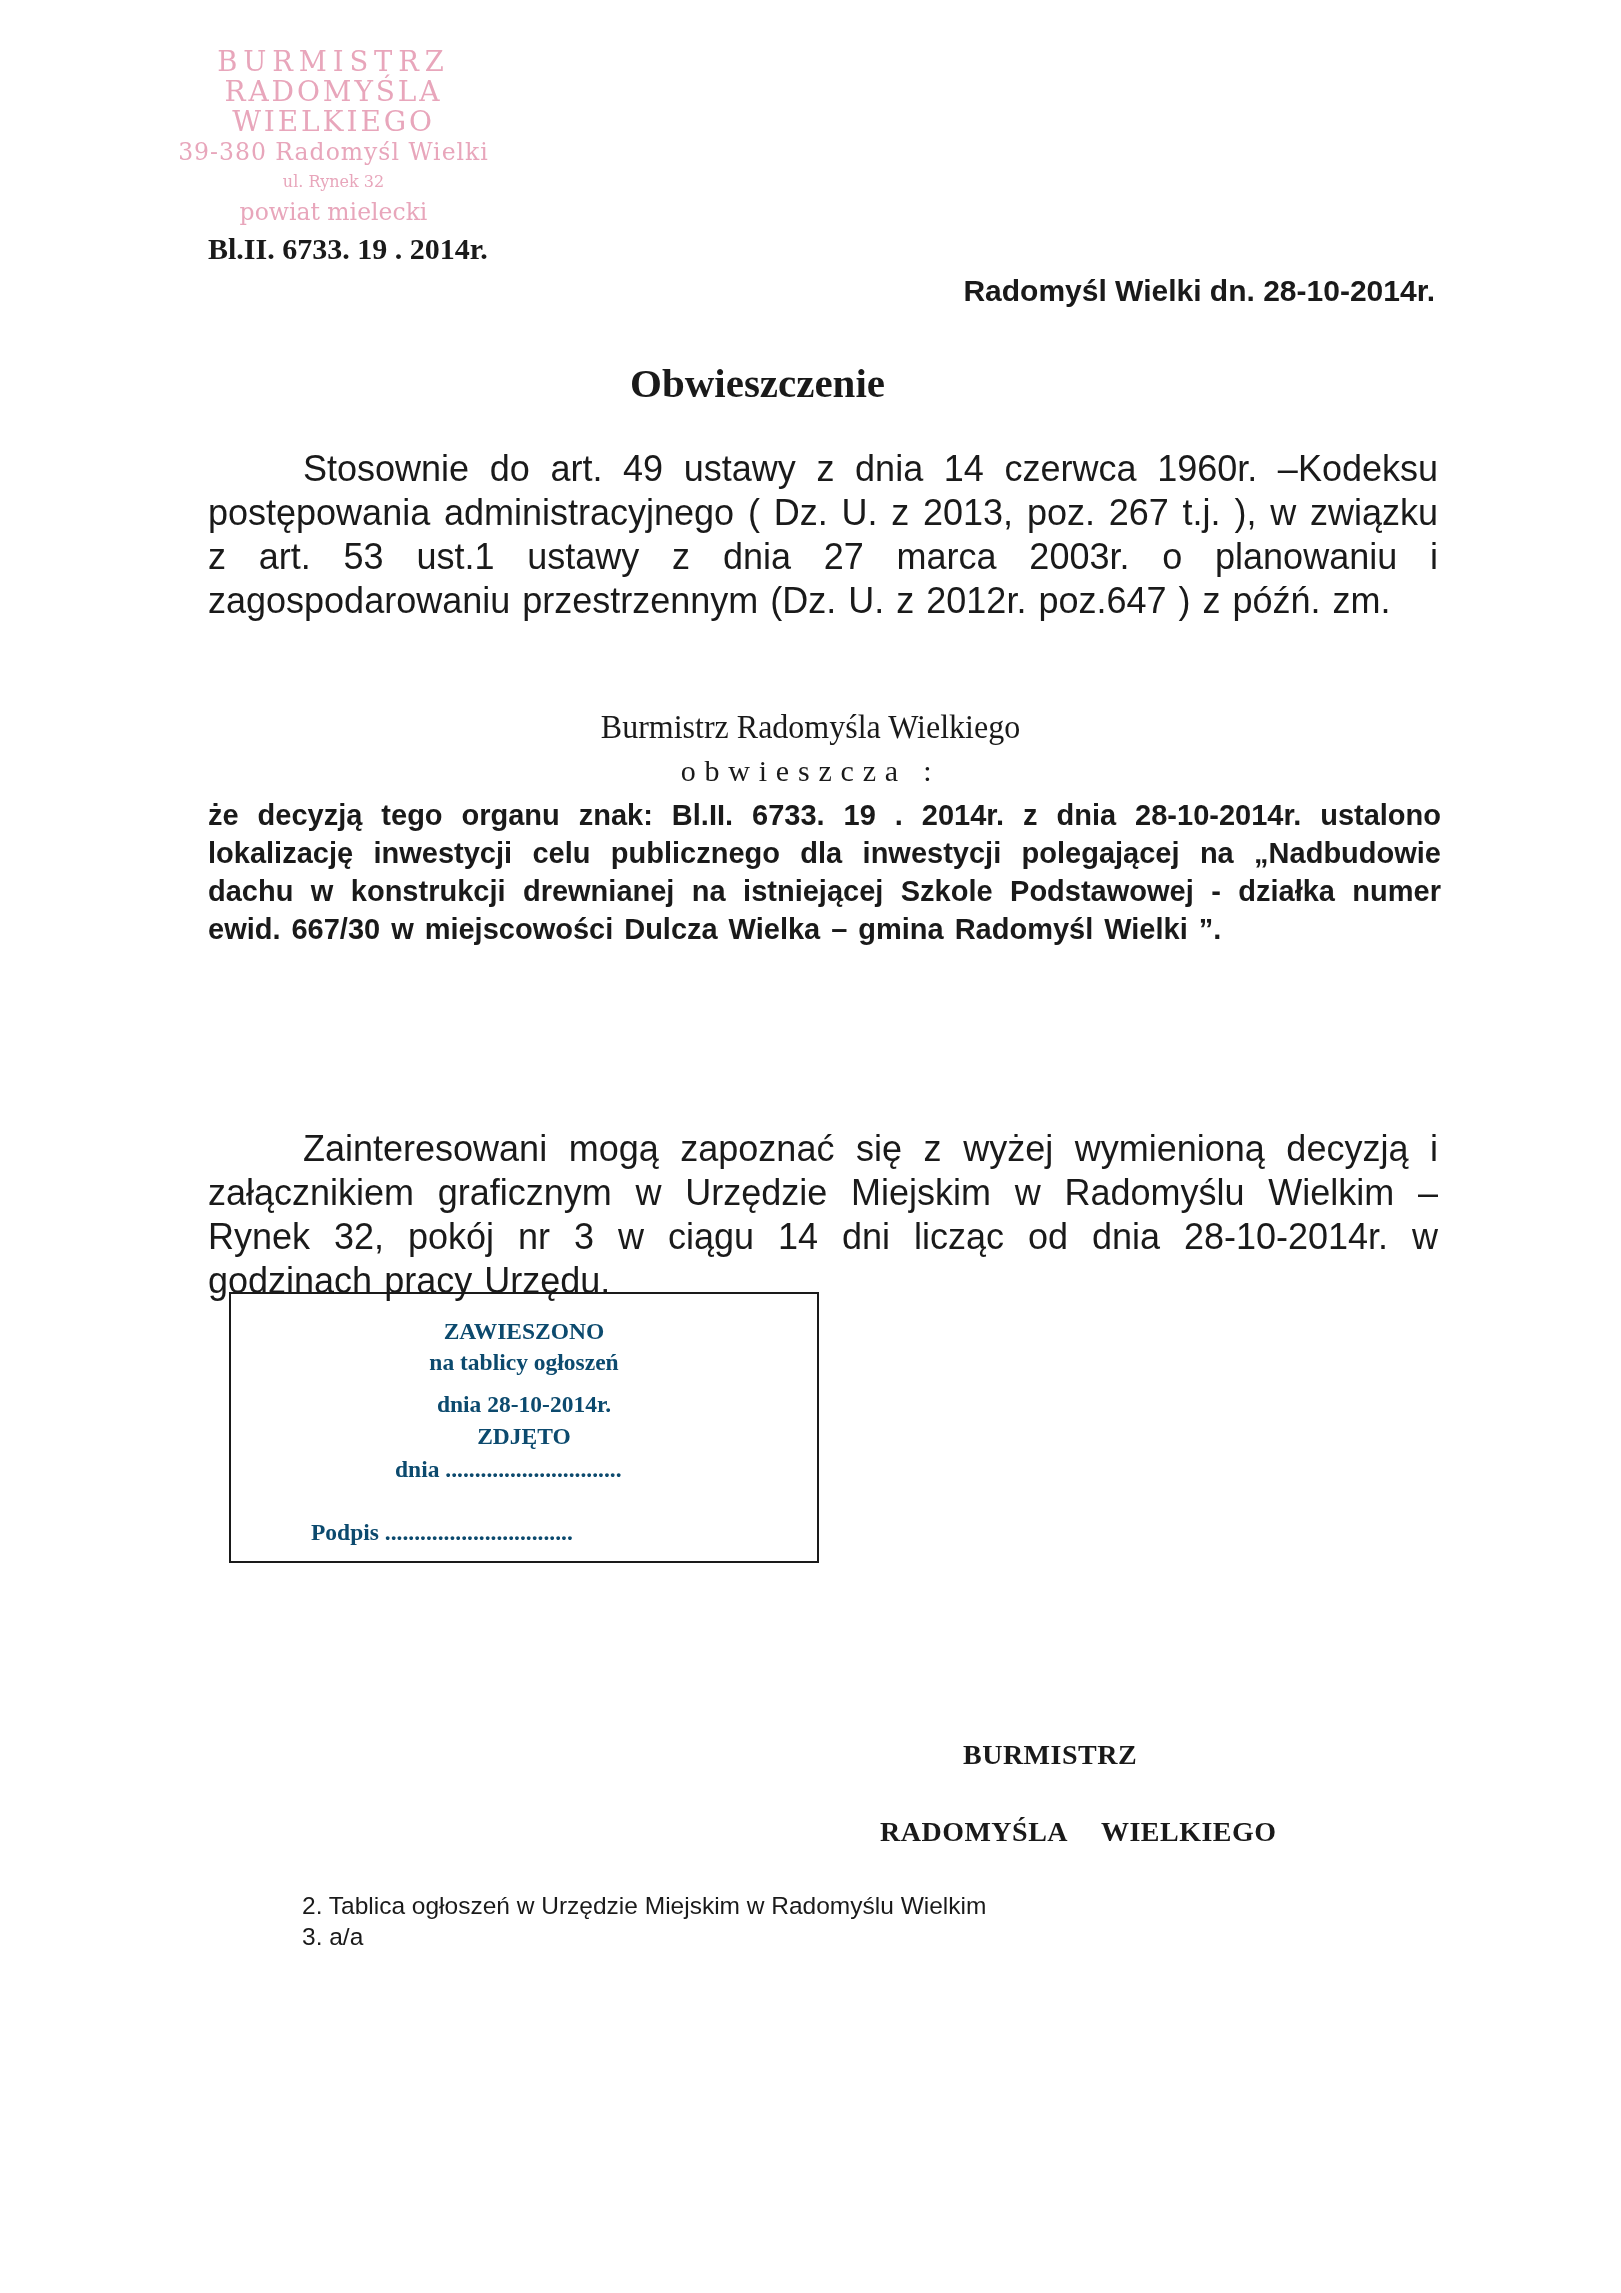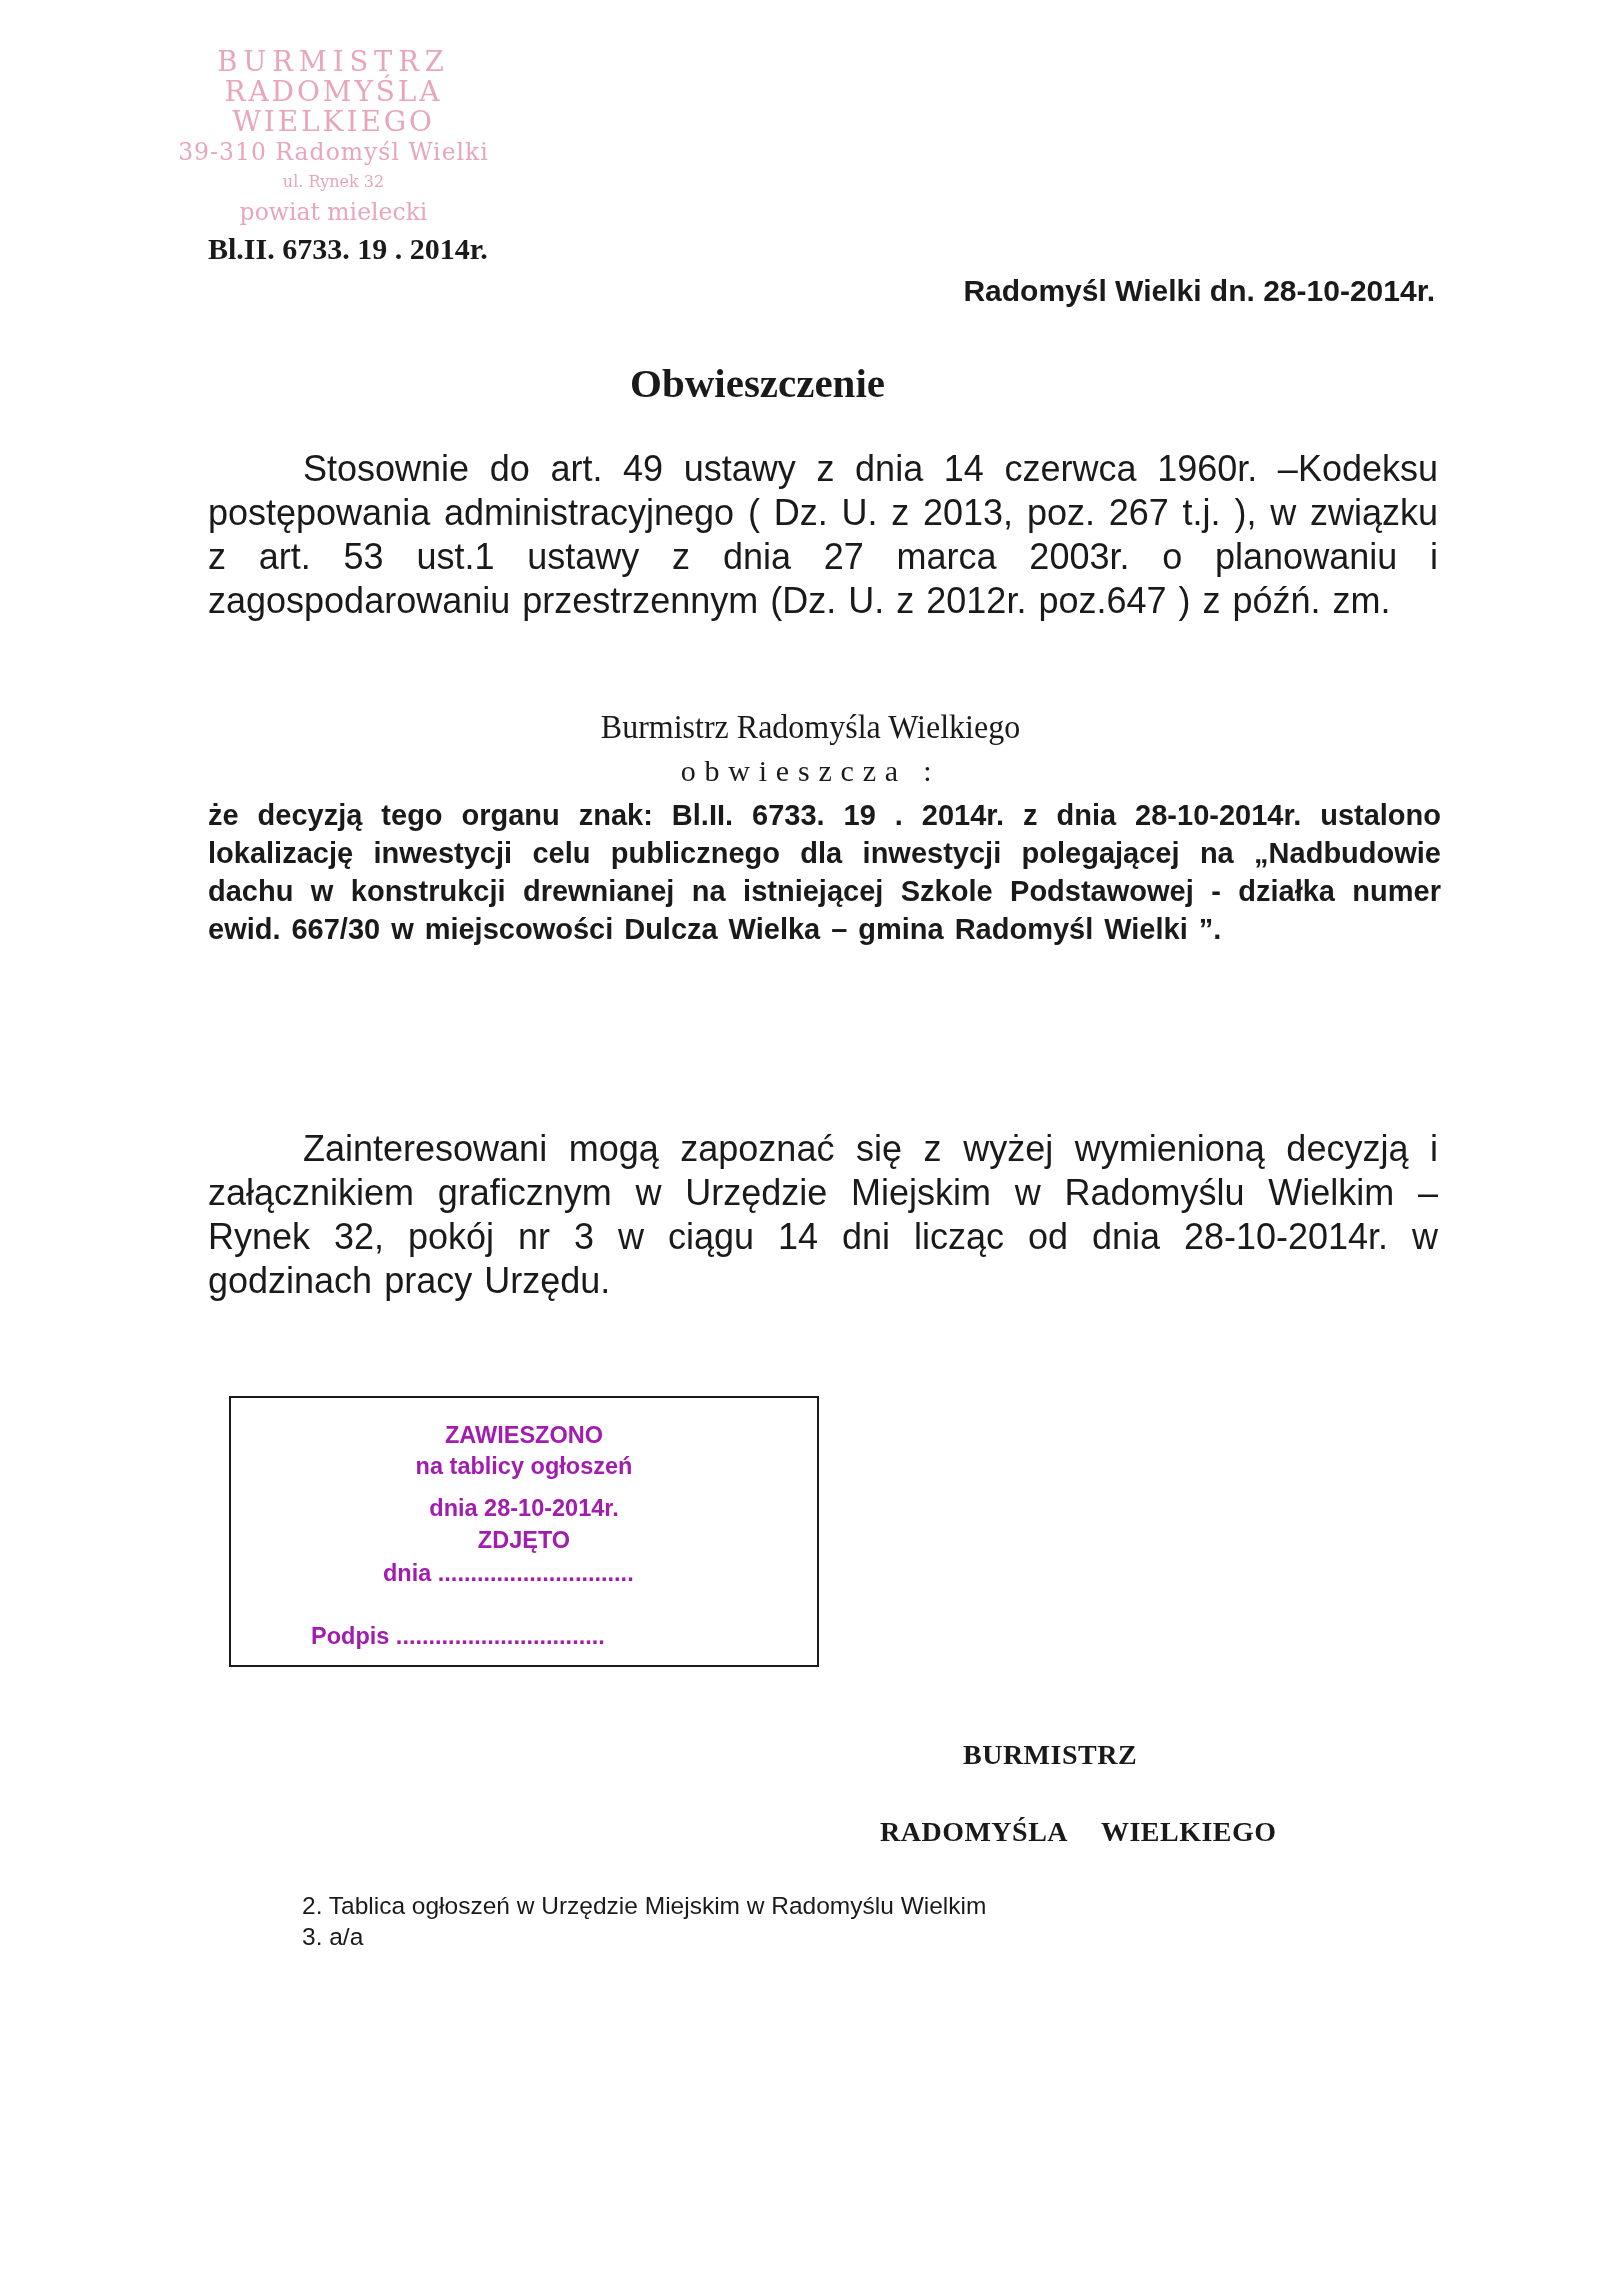--- a/index.html
+++ b/index.html
@@ -20,21 +20,21 @@
     .title { left: 0; width: 1515px; top: 359px; text-align: center; font-family: "Liberation Serif", serif; font-size: 41px; font-weight: bold; }
 
     .para { left: 208px; width: 1230px; font-family: "Liberation Sans", sans-serif; font-size: 36px; line-height: 44px; text-align: justify; text-align-last: left; word-spacing: 2px; }
     .p1 { top: 447px; text-indent: 95px; }
     .p3 { top: 1127px; text-indent: 95px; }
 
     .issuer { left: 0; width: 1621px; top: 708px; text-align: center; font-family: "Liberation Serif", serif; font-size: 32px; transform: scaleY(1.05); }
     .announces { left: 0; width: 1621px; top: 754px; text-align: center; font-family: "Liberation Serif", serif; font-size: 30px; letter-spacing: 8.8px; }
     .decision { left: 208px; width: 1233px; top: 796px; font-family: "Liberation Sans", sans-serif; font-weight: bold; font-size: 29px; line-height: 38px; text-align: justify; text-align-last: left; word-spacing: 2.9px; }
 
-    .posting-box { left: 229px; top: 1396px; width: 586px; height: 267px; border: 2px solid #1a1a1a; font-family: Liberation Sans, sans-serif; font-size: 23.5px; font-weight: bold; color: #a21caf; }
+    .posting-box { left: 229px; top: 1292px; width: 586px; height: 267px; border: 2px solid #1a1a1a; font-family: Liberation Serif, serif; font-size: 23.5px; font-weight: bold; color: #0c4a6e; }
     .posting-box .row { position: absolute; left: 0; width: 100%; text-align: center; }
     .posting-box .r1 { top: 23.5px; font-size: 23.5px; }
     .posting-box .r2 { top: 55px; }
     .posting-box .r3 { top: 97px; }
     .posting-box .r4 { top: 129px; font-size: 23.5px; }
     .posting-box .r5 { top: 162px; left: -15.7px; }
     .posting-box .r6 { top: 225px; left: 0; text-align: left; padding-left: 80px; box-sizing: border-box; }
 
     .sig { font-family: "Liberation Serif", serif; font-weight: bold; font-size: 28px; letter-spacing: 0.5px; }
     .sig1 { left: 963px; top: 1739px; }
@@ -42,21 +42,21 @@
 
     .distribution { left: 302px; top: 1890px; font-family: "Liberation Sans", sans-serif; font-size: 24.5px; line-height: 31px; }
     .distribution div { white-space: pre; }
   </style>
 </head>
 <body>
 
 <div class="abs stamp" style="color: rgb(232, 166, 187);">
   <div class="l1">BURMISTRZ</div>
   <div class="l2">RADOMYŚLA WIELKIEGO</div>
-  <div class="l3">39-310 Radomyśl Wielki</div>
+  <div class="l3">39-380 Radomyśl Wielki</div>
   <div class="l4">ul. Rynek 32</div>
   <div class="l5">powiat mielecki</div>
 </div>
 
 <div class="abs ref">Bl.II. 6733.  19 . 2014r.</div>
 <div class="abs place-date">Radomyśl Wielki dn. 28-10-2014r.</div>
 
 <div class="abs title">Obwieszczenie</div>
 
 <div class="abs para p1">Stosownie do art. 49 ustawy z dnia 14 czerwca 1960r. –Kodeksu postępowania administracyjnego ( Dz. U. z 2013, poz. 267 t.j. ), w związku z art. 53 ust.1 ustawy z dnia 27 marca 2003r. o planowaniu i zagospodarowaniu przestrzennym (Dz. U. z 2012r.  poz.647 ) z  późń. zm.</div>

